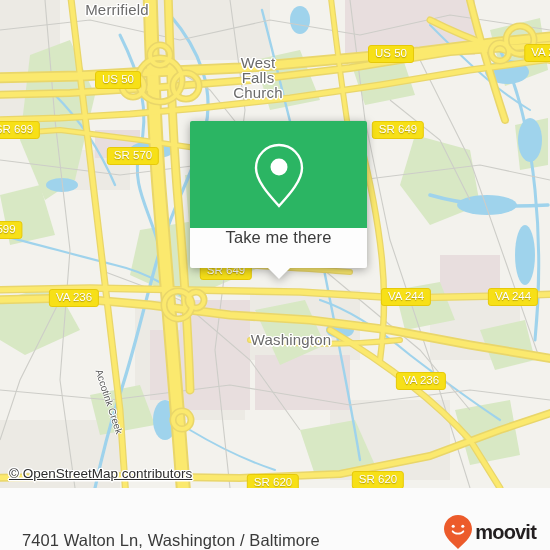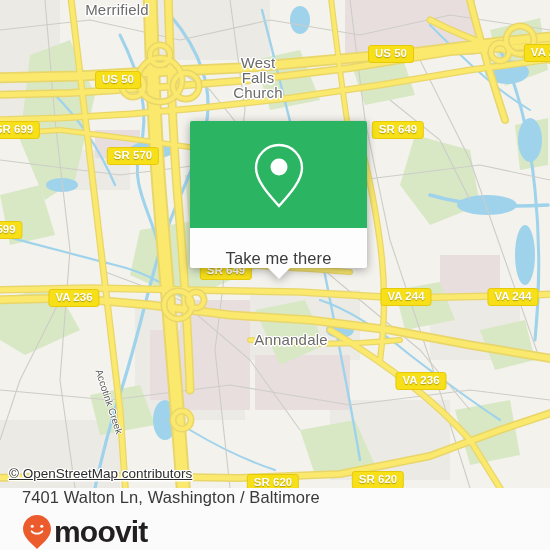--- a/index.html
+++ b/index.html
@@ -29,38 +29,38 @@
   }
   .creek{
     position:absolute;color:#5a5a5a;font-size:10px;
     text-shadow:1px 0 #fff,-1px 0 #fff,0 1px #fff,0 -1px #fff;
     white-space:nowrap;
   }
 
   
   .shield{
     position:absolute;background:#f7e017;border:1.6px solid #e6c90a;
-    border-radius:3px;color:#fff;font-size:11.5px;font-weight:bold;
+    border-radius:3px;color:#fff;font-size:11.5px;font-weight:normal;
     padding:1px 6px 2px 6px;line-height:13px;white-space:nowrap;
     text-shadow:0 1px 1px rgba(120,100,0,.55);
     transform:translateX(-50%);box-sizing:border-box;
   }
 
   
   .card{
     position:absolute;left:190px;top:121px;width:177px;
     filter:drop-shadow(0 2px 5px rgba(0,0,0,.33));
   }
   .card-top{
     height:107px;background:#2bb563;border-radius:2px 2px 0 0;
     display:flex;align-items:center;justify-content:center;
   }
   .card-bottom{
     height:40px;background:#fdfdfd;border-radius:0 0 2px 2px;
-    display:flex;align-items:flex-end;justify-content:center;
+    display:flex;align-items:flex-start;justify-content:center;
     position:relative;
   }
   .card-bottom .cta{color:#3c3c3c;font-size:16.5px;letter-spacing:.1px;}
   .card-tail{
     position:absolute;left:50%;top:100%;
     width:0;height:0;margin-left:-11px;
     border-left:11px solid transparent;
     border-right:11px solid transparent;
     border-top:11px solid #fdfdfd;
   }
@@ -73,26 +73,26 @@
       1px 1px #fff,-1px -1px #fff,1px -1px #fff,-1px 1px #fff;
     white-space:nowrap;
     text-decoration:underline;
   }
   .footer{
     position:absolute;left:0;top:488px;width:550px;height:62px;
     background:#fbfbfb;overflow:hidden;
   }
   .footer-row{
     position:relative;width:100%;height:100%;
-    display:flex;align-items:flex-start;justify-content:space-between;
-    padding:0 14px 0 22px;box-sizing:border-box;flex-direction:column;
+    display:flex;align-items:flex-end;justify-content:space-between;
+    padding:0 14px 0 22px;box-sizing:border-box;
   }
   .addr{font-size:16.5px;color:#3a3a3a;white-space:nowrap;letter-spacing:.1px;}
   .logo{display:flex;align-items:center;gap:2px;}
-  .logo-word{font-size:30px;color:#231f20;font-weight:600;letter-spacing:-.8px;line-height:30px;}
+  .logo-word{font-size:20px;color:#231f20;font-weight:600;letter-spacing:-.8px;line-height:30px;}
 </style>
 </head>
 <body>
 
 <div id="app">
 
   <div class="map">
 
     <svg class="map-canvas" viewBox="0 0 550 488">
       <defs>
@@ -253,21 +253,21 @@
         </g>
       </defs>
       <use href="#basemap"></use>
     </svg>
 
     <div class="map-labels">
       <div class="place" style="left:117px;top:2px;">Merrifield</div>
       <div class="place" style="left:258px;top:55px;">West
 Falls
 Church</div>
-      <div class="place" style="left:291px;top:332px;">Annandale</div>
+      <div class="place" style="left:291px;top:332px;">Washington</div>
 
       <div class="creek" style="left:104px;top:368px;transform:rotate(72deg);transform-origin:left top;">Accotink Creek</div>
 
       <div class="shield" style="left:391px;top:45px;">US 50</div>
       <div class="shield" style="left:543px;top:44px;">VA 2</div>
       <div class="shield" style="left:118px;top:71px;">US 50</div>
       <div class="shield" style="left:398px;top:121px;">SR 649</div>
       <div class="shield" style="left:14px;top:121px;">SR 699</div>
       <div class="shield" style="left:133px;top:147px;">SR 570</div>
       <div class="shield" style="left:6px;top:221px;">599</div>

